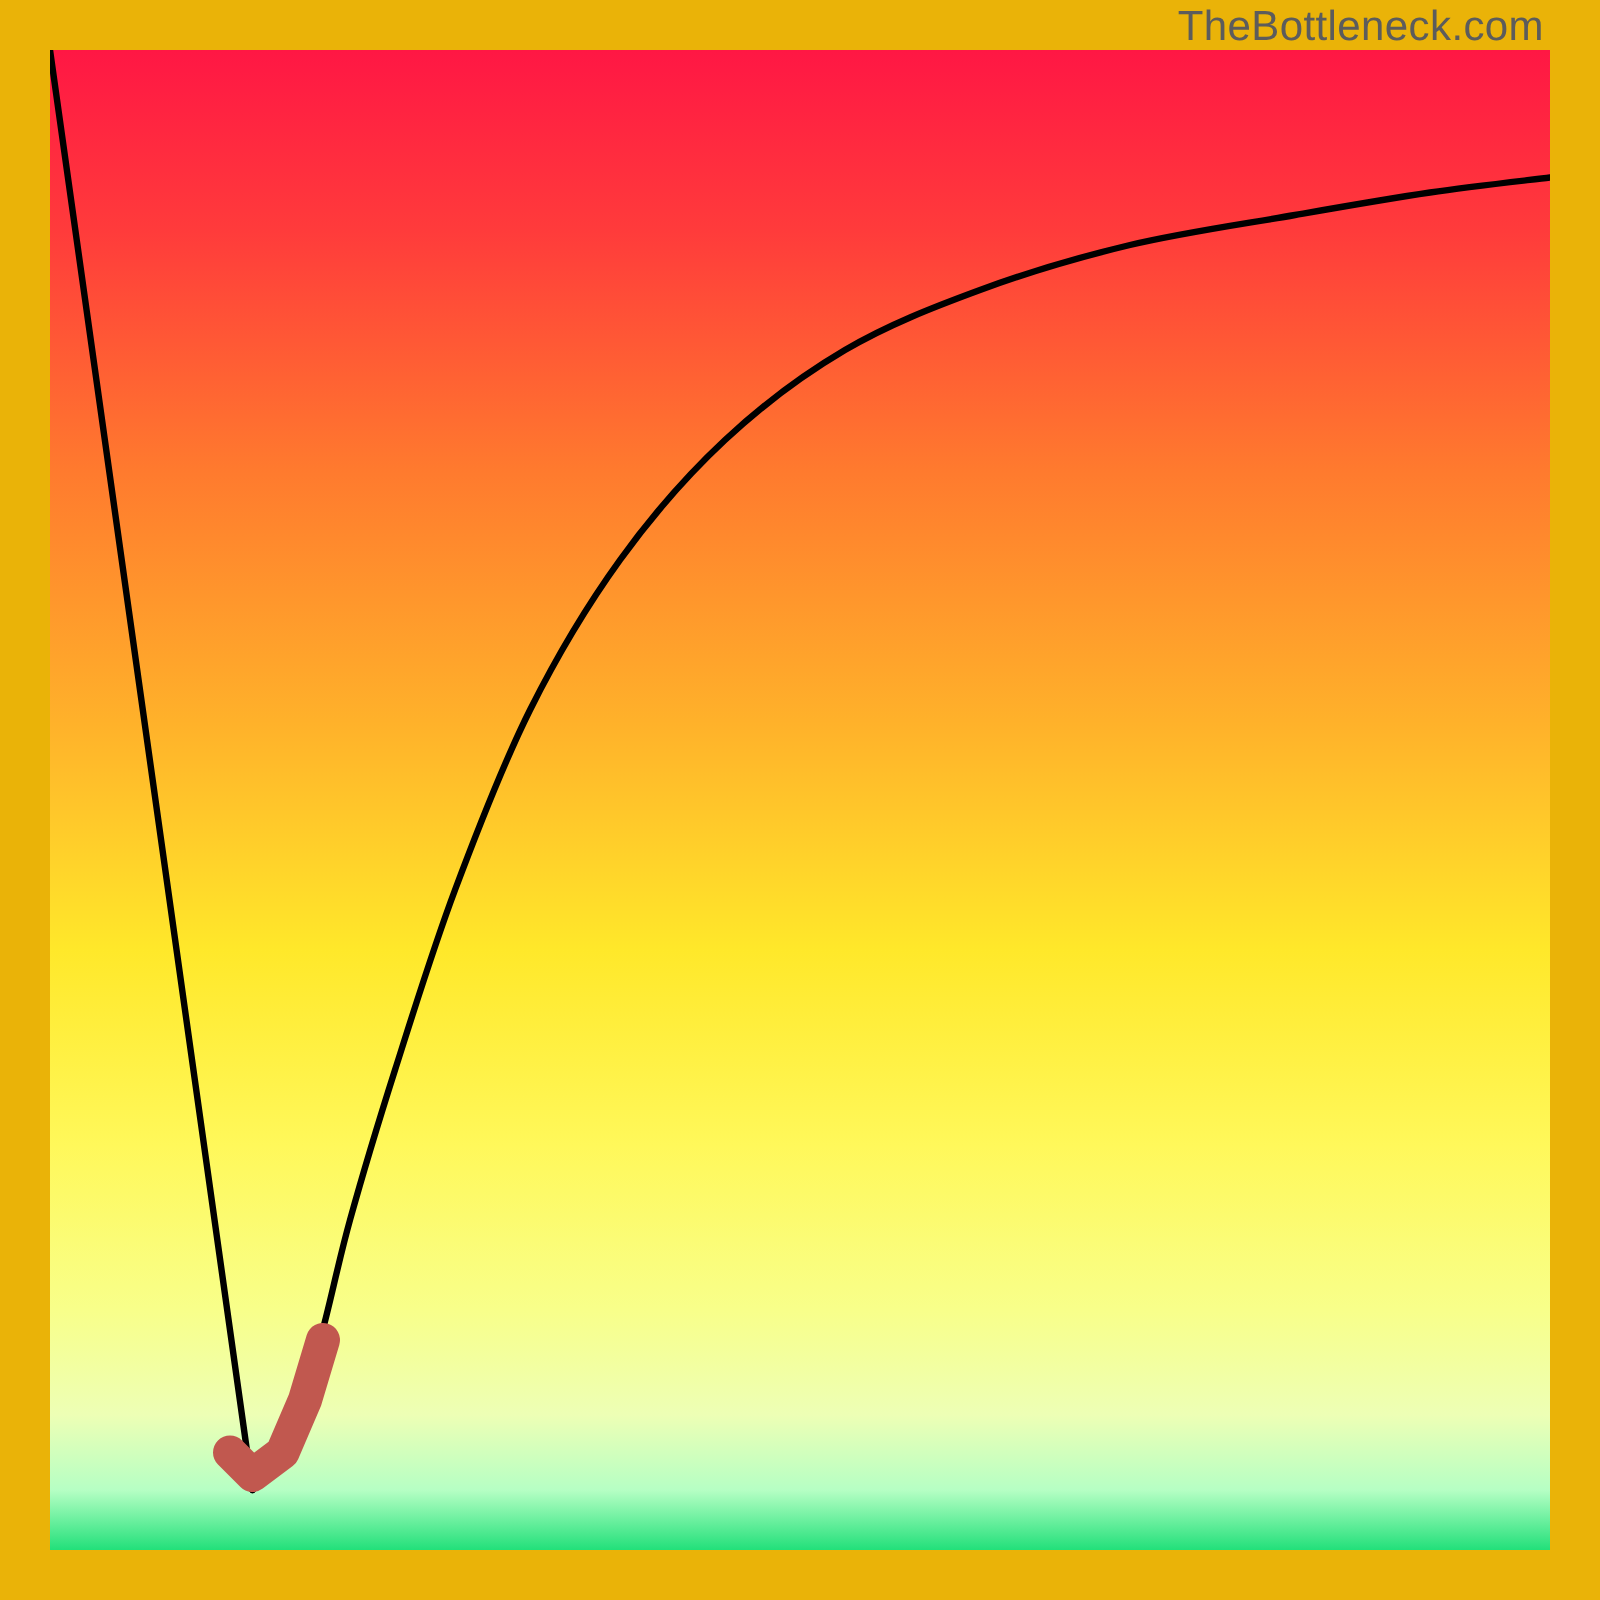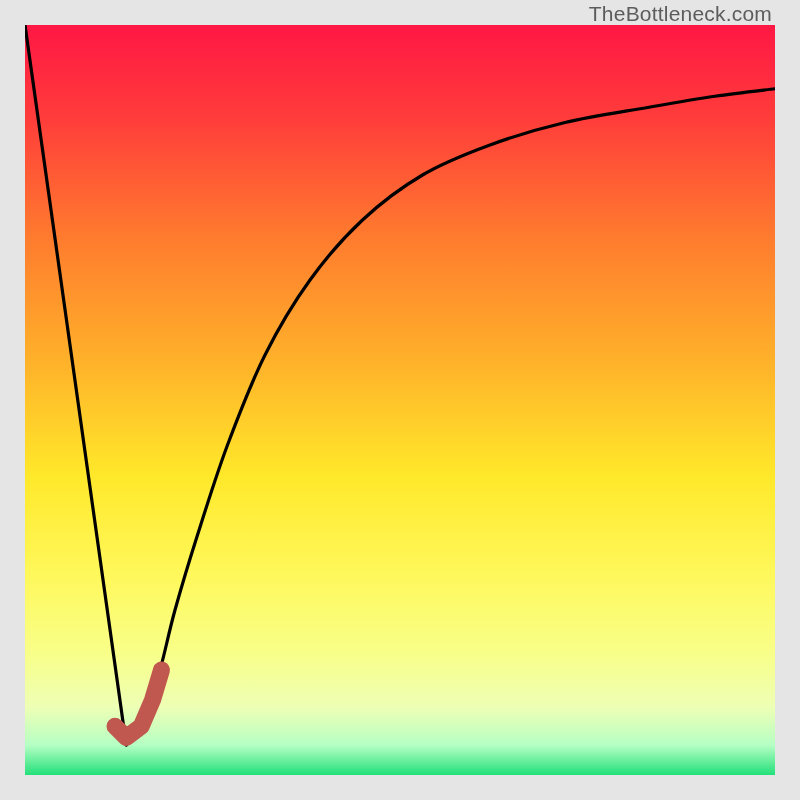--- a/index.html
+++ b/index.html
@@ -8,21 +8,21 @@
     width: 800px;
     height: 800px;
     overflow: hidden;
     background: #000;
     font-family: Arial, Helvetica, sans-serif;
   }
   .frame {
     position: relative;
     width: 800px;
     height: 800px;
-    background: #e5e5e5;
+    background: #eab308;
   }
   .plot-area {
     position: absolute;
     left: 25px;
     top: 25px;
     width: 750px;
     height: 750px;
     overflow: hidden;
   }
   .gradient {

